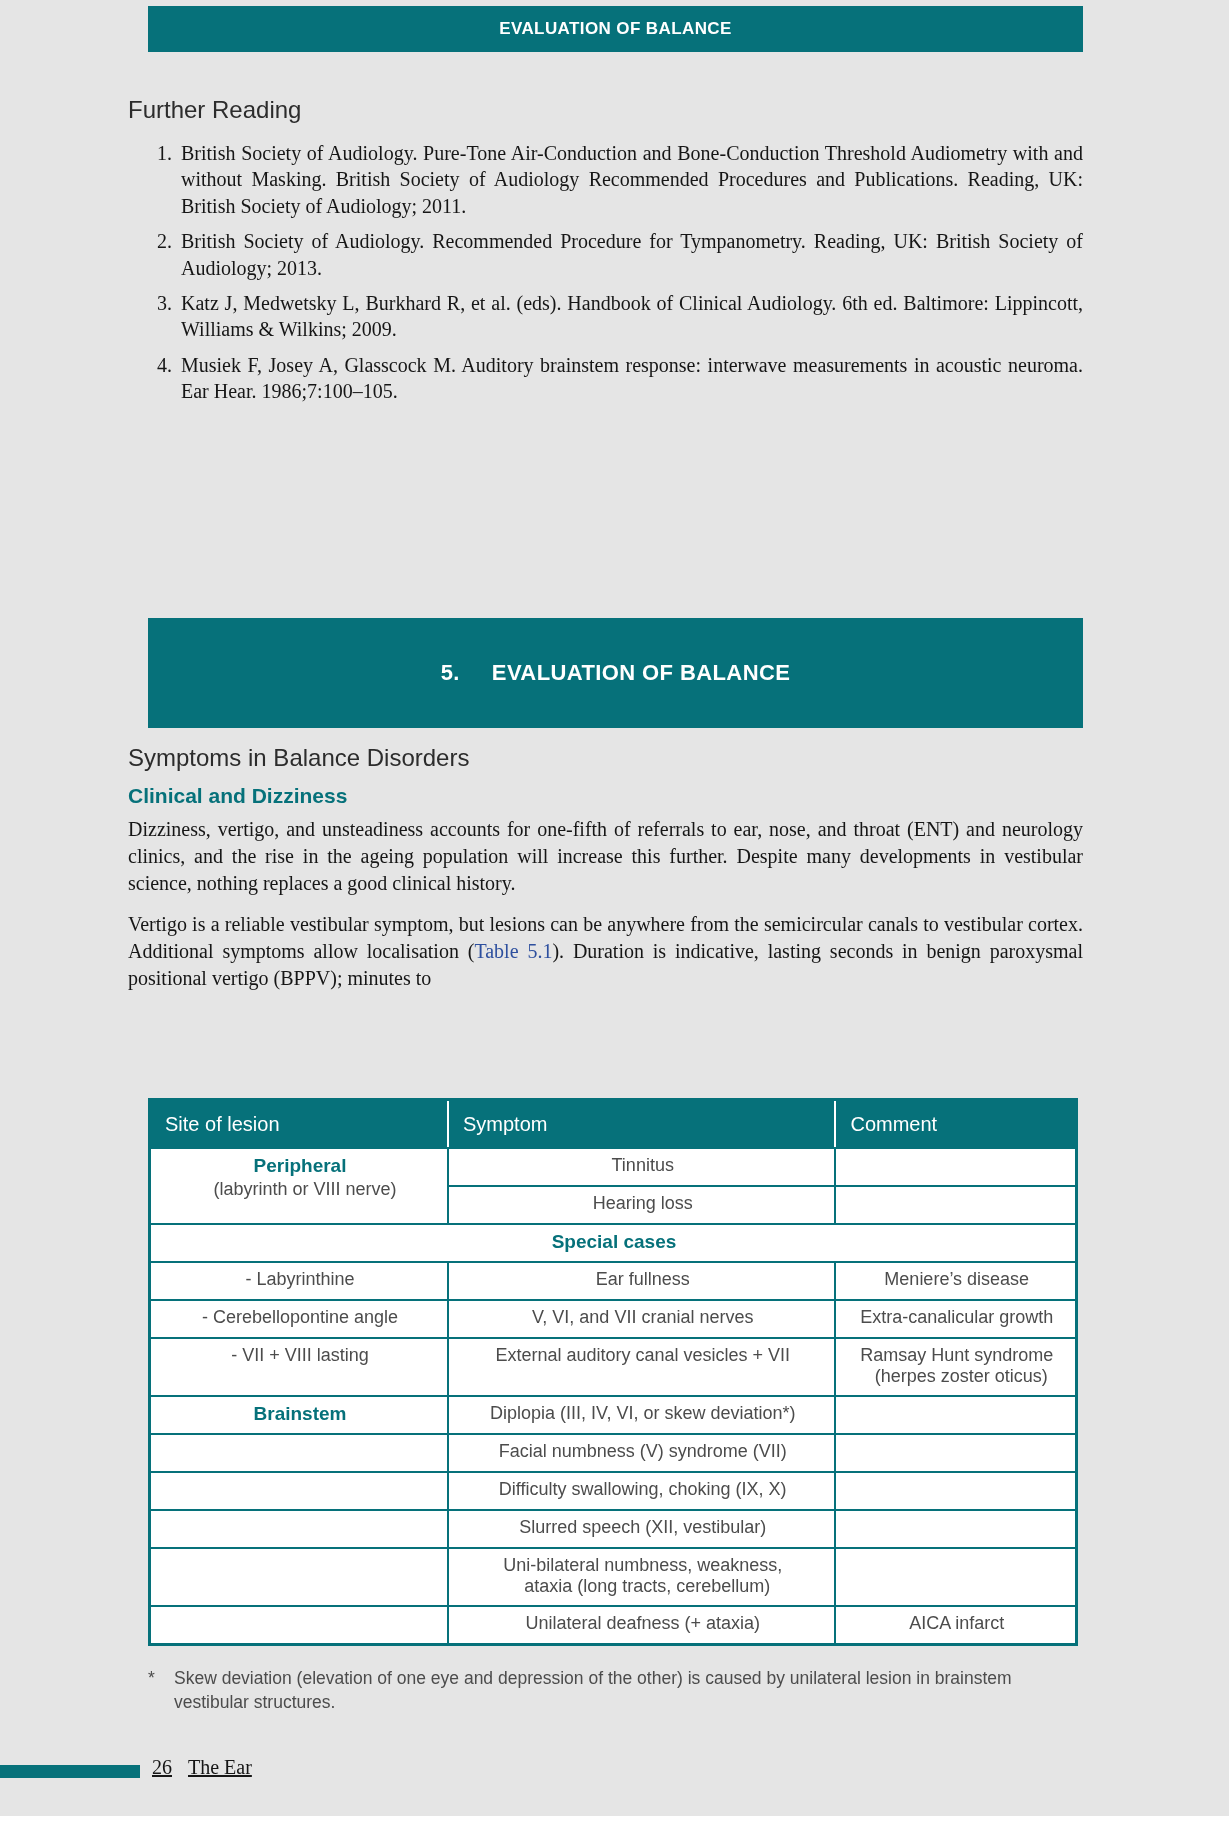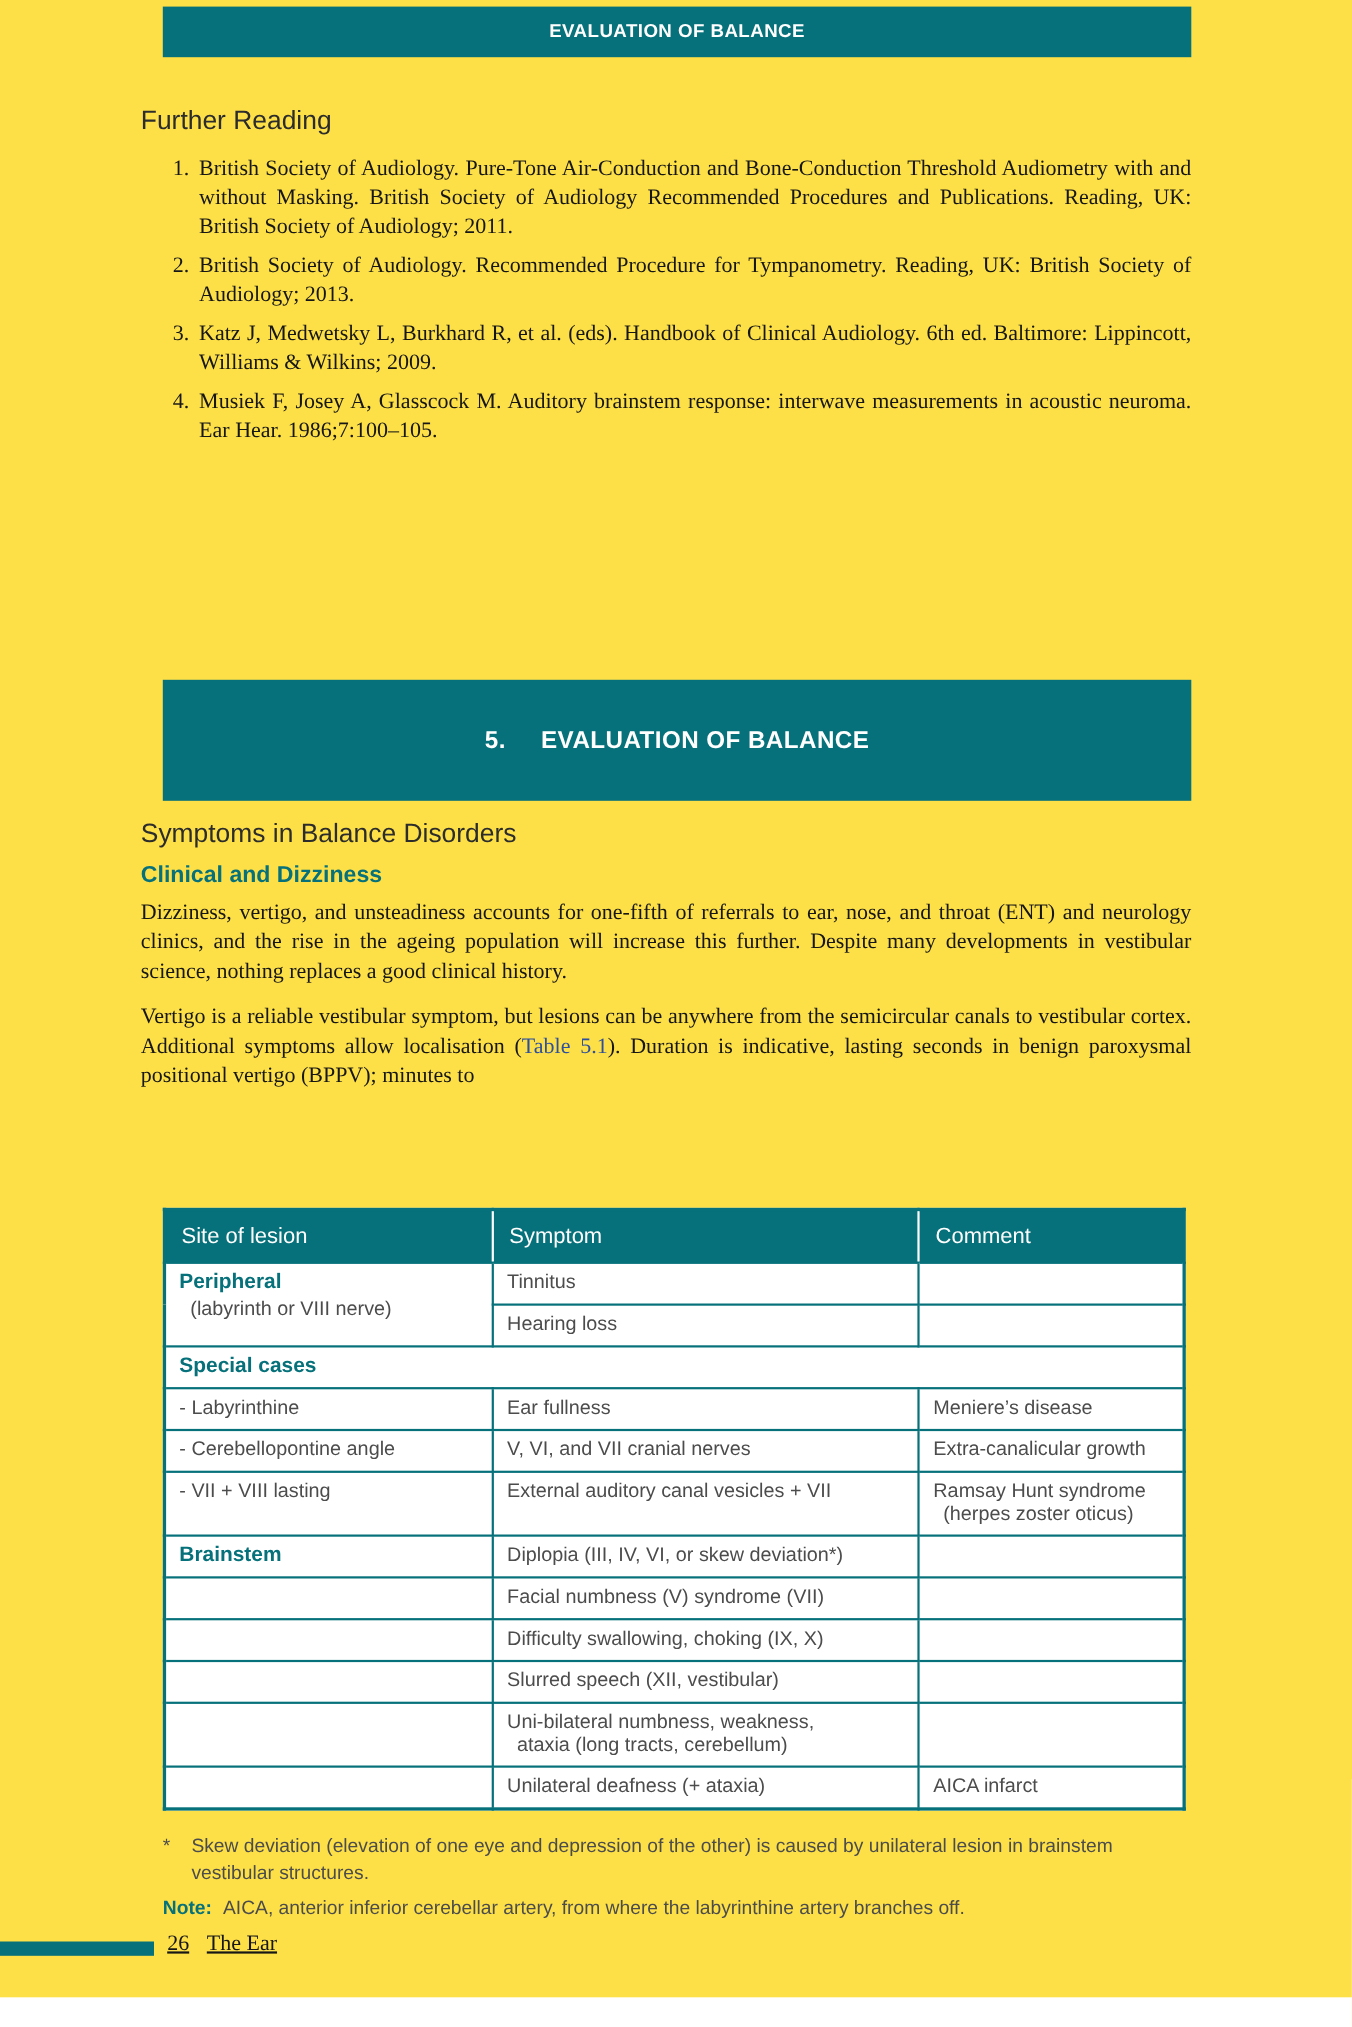--- a/index.html
+++ b/index.html
@@ -6,21 +6,21 @@
     --teal:#06717a;
     --ink:#161616;
     --table-ink:#4c4c4c;
     --link:#2d4f9e;
   }
   html,body{margin:0;padding:0;background:#ffffff;}
   .page{
     position:relative;
     width:1229px;
     height:1816px;
-    background:#fde047;
+    background:#e5e5e5;
     overflow:hidden;
     font-family:"Liberation Sans", sans-serif;
   }
 
   
   .top-banner{
     position:absolute; left:148px; top:6px; width:935px; height:46px;
     background:var(--teal); color:#ffffff;
     font-weight:bold; font-size:17px; letter-spacing:0.4px;
     text-align:center; line-height:46px;
@@ -61,21 +61,21 @@
   table.sym th{
     background:var(--teal); color:#ffffff; font-weight:400; font-size:20px;
     text-align:left; padding:9px 10px 9px 14px; height:28px;
     border-bottom:2px solid var(--teal);
   }
   table.sym th + th{border-left:2px solid #ffffff;}
   table.sym td{
     border:2px solid var(--teal);
     font-size:18px; color:var(--table-ink);
     padding:6px 10px 8px 12px; height:22px;
-    vertical-align:top; background:#ffffff;
+    vertical-align:top; background:#ffffff;text-align:center;
   }
   .site-title{color:var(--teal); font-weight:bold; font-size:19px;}
   .site-sub{color:var(--table-ink); padding-left:10px; margin-top:2px;}
   .line2{padding-left:9px;}
   td.tall{height:52px;}
 
   
   .footnotes{position:absolute; left:148px; top:1666px; width:930px;
              font-size:17.5px; color:var(--table-ink); line-height:1.38;}
   .fn-star{display:flex;}
@@ -235,23 +235,20 @@
         </tr>
       </tbody>
     </table>
   </div>
 
   <div class="footnotes">
     <div class="fn-star">
       <span class="fn-marker">*</span>
       <span class="fn-text">Skew deviation (elevation of one eye and depression of the other) is caused by unilateral lesion in brainstem vestibular structures.</span>
     </div>
-    <div class="fn-note">
-      <span class="note-label">Note:</span><span>AICA, anterior inferior cerebellar artery, from where the labyrinthine artery branches off.</span>
-    </div>
   </div>
 
   <div class="footer-bar"></div>
   <div class="footer-text">
     <span class="page-num">26</span><span>The Ear</span>
   </div>
 
 </div>
 
 </body></html>

